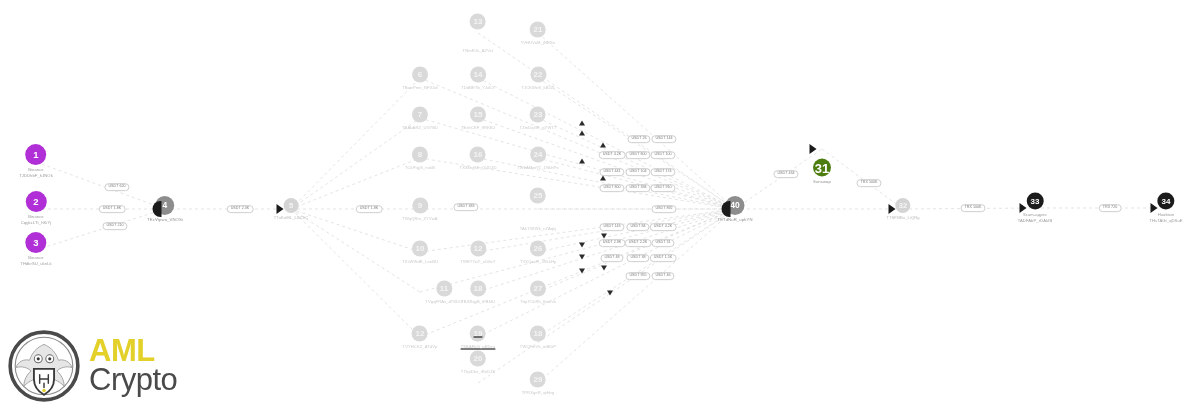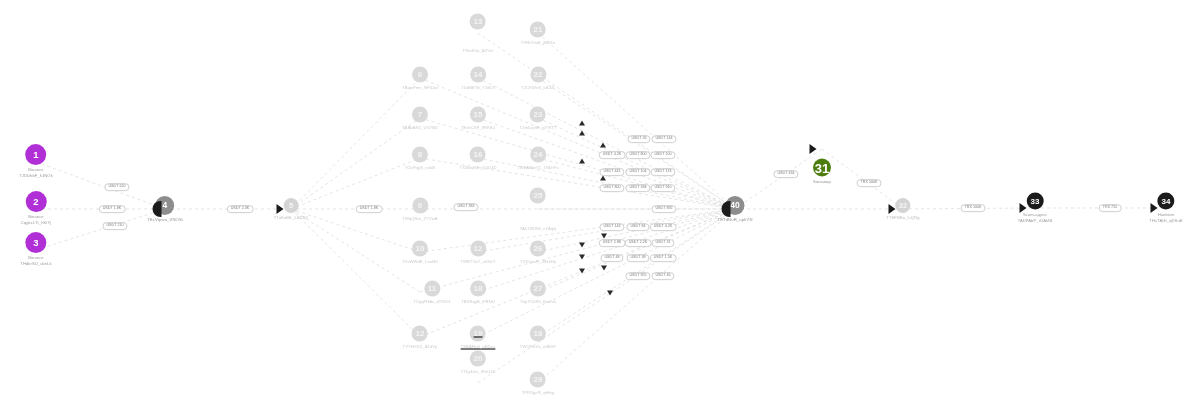--- a/index.html
+++ b/index.html
@@ -152,21 +152,21 @@
         <div class="node-label">
           <span class="l1">TWqQRm_ZYVwA</span>
         </div>
       </div>
       <div class="node mid" style="left: 420px; top: 252px;">
         <div class="disc">10</div>
         <div class="node-label">
           <span class="l1">TXsWWdE_LeeBU</span>
         </div>
       </div>
-      <div class="node mid" style="left: 432px; top: 292px;">
+      <div class="node mid" style="left: 444px; top: 292px;">
         <div class="disc">11</div>
         <div class="node-label">
           <span class="l1">TVgqFRAv_dTKDG</span>
         </div>
       </div>
       <div class="node mid" style="left: 420px; top: 337px;">
         <div class="disc">12</div>
         <div class="node-label">
           <span class="l1">TVYHCKZ_ATdVp</span>
         </div>
@@ -355,13 +355,31 @@
       <div class="tri" style="left: 604px; top: 268px;"></div>
       <div class="tri up" style="left: 582px; top: 123px;"></div>
       <div class="tri up" style="left: 582px; top: 133px;"></div>
       <div class="tri up" style="left: 582px; top: 161px;"></div>
       <div class="tri" style="left: 582px; top: 245px;"></div>
       <div class="tri" style="left: 582px; top: 257px;"></div>
       <div class="tri" style="left: 582px; top: 271px;"></div>
       <div class="tri" style="left: 610px; top: 293px;"></div>
     </div>
 
+  <div id="logo">
+    <svg class="emblem" viewBox="0 0 100 100">
+      <circle cx="50" cy="50" r="47" fill="#ffffff" stroke="#4a4a4a" stroke-width="5"></circle>
+      <circle cx="50" cy="50" r="40" fill="#ffffff" stroke="#8a8a8a" stroke-width="1.5"></circle>
+      <path d="M50 20 C40 24 33 32 30 42 C22 40 14 44 11 52 C20 50 27 52 32 57 C26 62 22 70 22 78 C30 70 40 66 50 66 C60 66 70 70 78 78 C78 70 74 62 68 57 C73 52 80 50 89 52 C86 44 78 40 70 42 C67 32 60 24 50 20 Z" fill="#e6e6e6" stroke="#9a9a9a" stroke-width="1.2"></path>
+      <circle cx="42" cy="40" r="5.5" fill="#ffffff" stroke="#6a6a6a" stroke-width="1.4"></circle>
+      <circle cx="58" cy="40" r="5.5" fill="#ffffff" stroke="#6a6a6a" stroke-width="1.4"></circle>
+      <circle cx="42" cy="40" r="2.2" fill="#3a3a3a"></circle>
+      <circle cx="58" cy="40" r="2.2" fill="#3a3a3a"></circle>
+      <path d="M36 54 L64 54 L64 68 C64 79 57 86 50 90 C43 86 36 79 36 68 Z" fill="#ffffff" stroke="#3a3a3a" stroke-width="2.6"></path>
+      <path d="M44 62 L44 74 M56 62 L56 74 M44 68 L56 68 M50 74 L50 80" stroke="#3a3a3a" stroke-width="2" fill="none" stroke-linecap="round"></path>
+      <circle cx="50" cy="84" r="2.4" fill="#e3d029"></circle>
+    </svg>
+    <div class="wordmark">
+      <span class="aml">AML</span>
+      <span class="crypto">Crypto</span>
+    </div>
+  </div>
 </div>
 
 </body></html>

